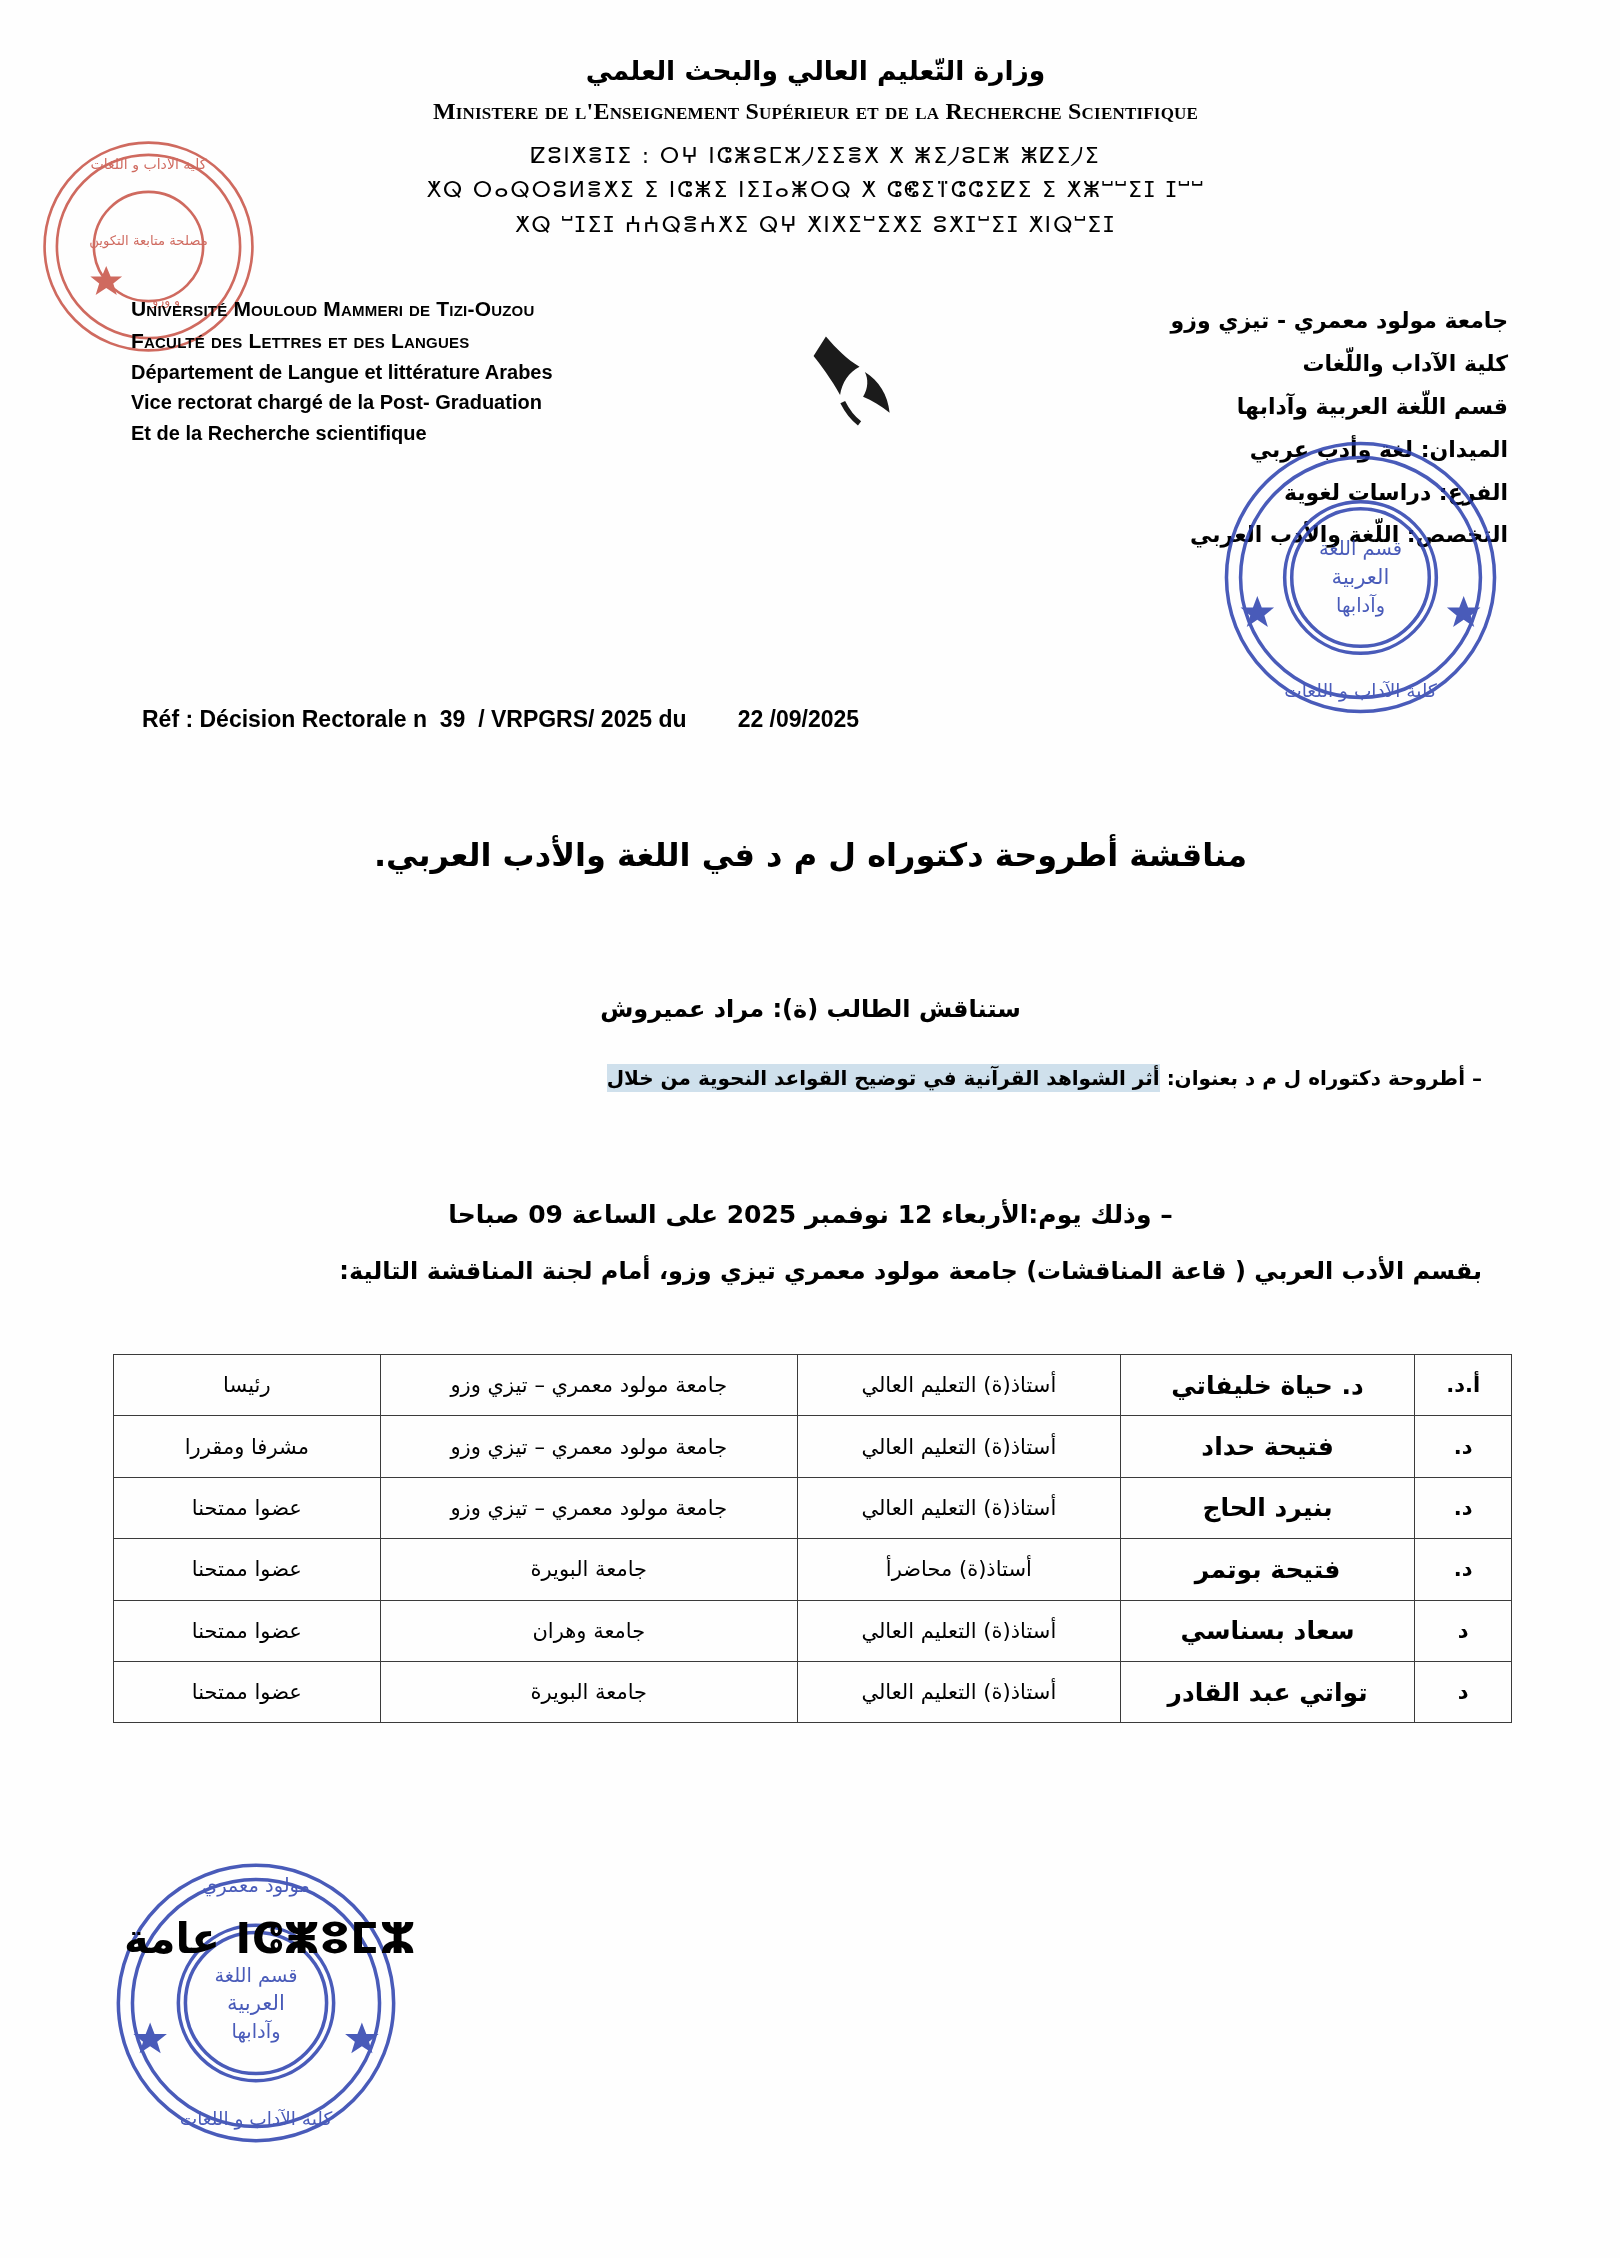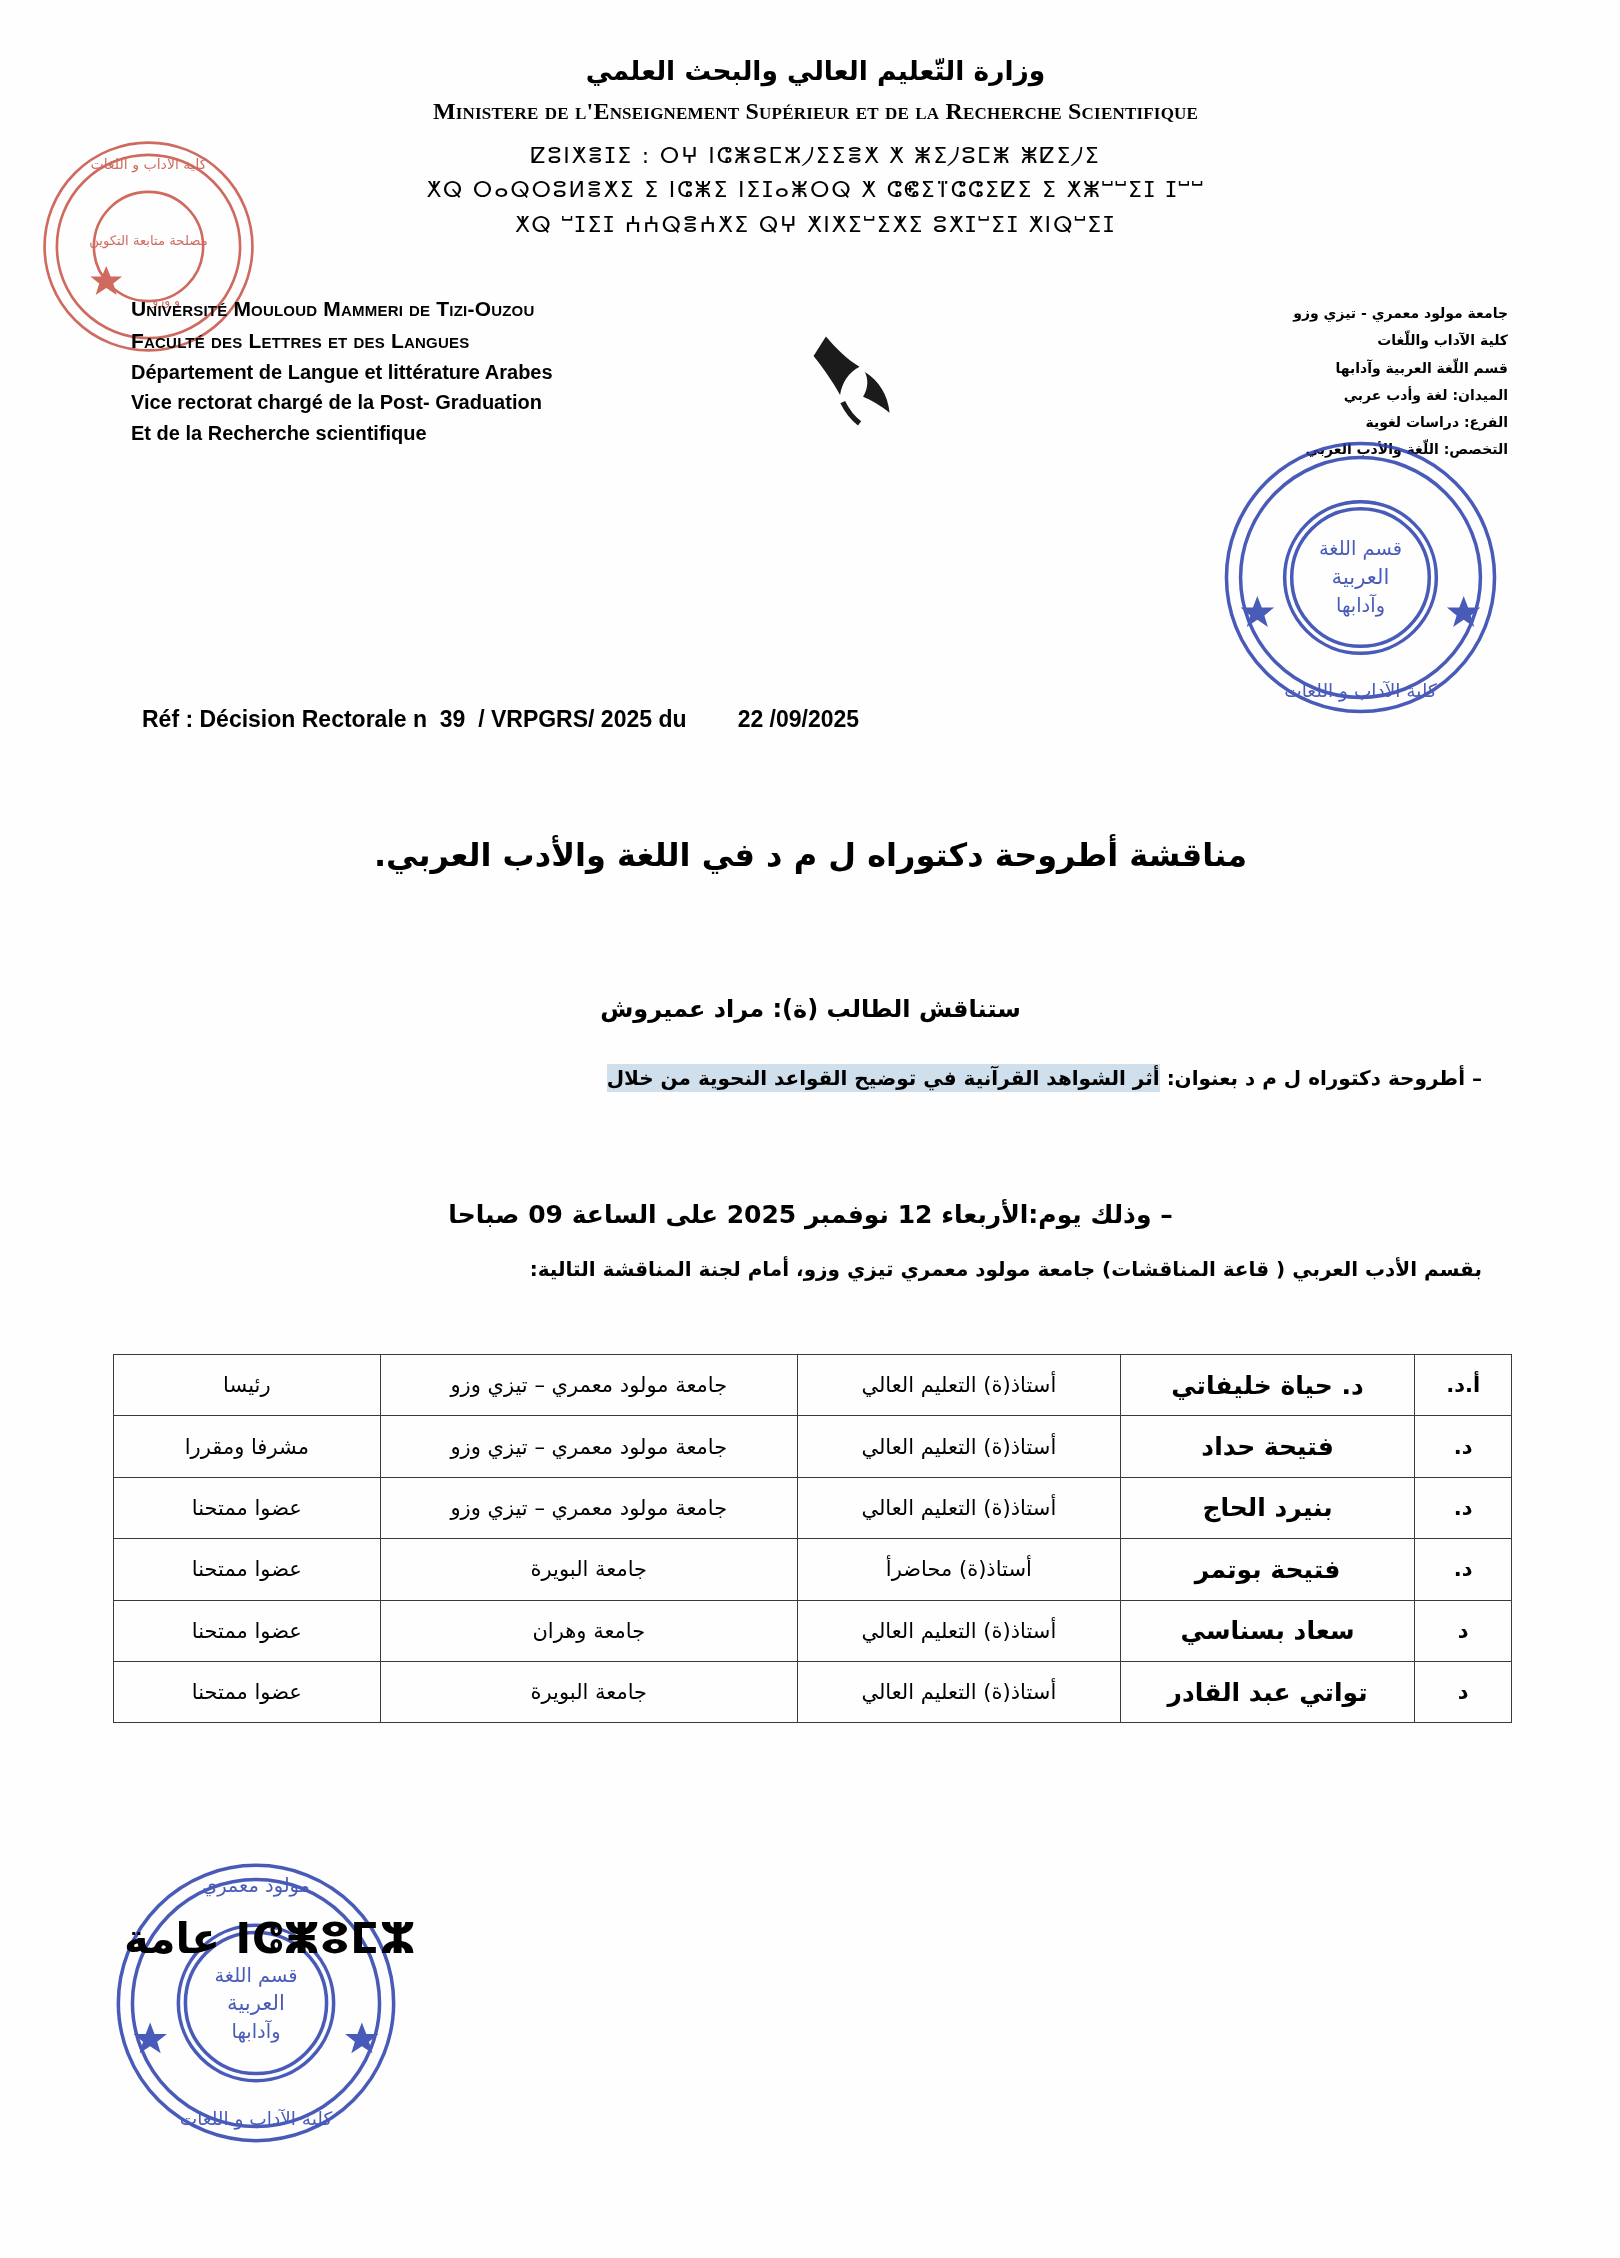--- a/index.html
+++ b/index.html
@@ -67,21 +67,21 @@
 
   
   .right-block {
     position: absolute;
     right: 113px;
     top: 300px;
     width: 565px;
     direction: rtl;
     text-align: right;
     font-family: "DejaVu Sans", sans-serif;
-    font-size: 14px;
+    font-size: 22px;
     line-height: 1.95;
     font-weight: bold;
   }
 
   
   .stamp {
     position: absolute;
     pointer-events: none;
   }
   .stamp-red {
@@ -168,21 +168,21 @@
     left: 0;
     width: 100%;
     text-align: center;
     font-size: 25px;
   }
   .line-place {
     top: 1257px;
     right: 139px;
     width: 1341px;
     text-align: right;
-    font-size: 20px;
+    font-size: 24px;
   }
 
   
   .jury-table {
     position: absolute;
     top: 1354px;
     left: 113px;
     width: 1399px;
     border-collapse: collapse;
     direction: rtl;

